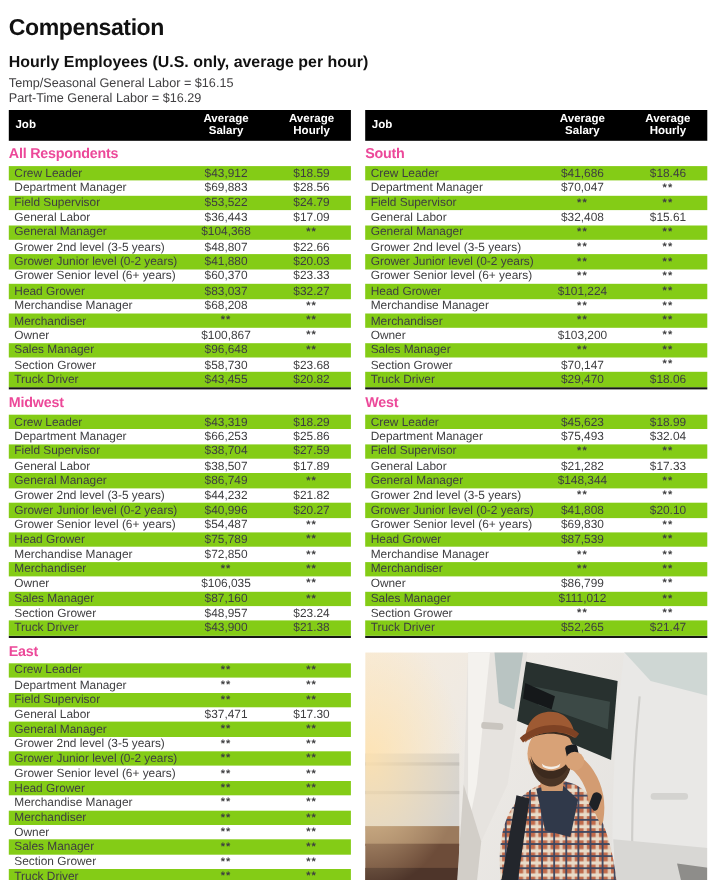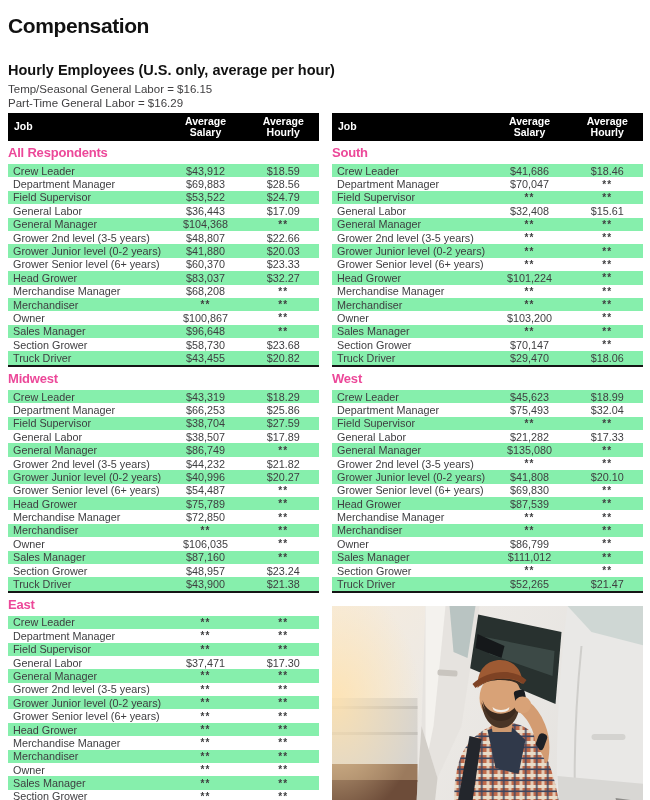--- a/index.html
+++ b/index.html
@@ -17,21 +17,21 @@
     font-weight: 700;
     letter-spacing: -0.4px;
     color: #111;
     margin-top: 13px;
     line-height: 26px;
   }
   .page-subtitle {
     font-size: 14.5px;
     font-weight: 700;
     color: #111;
-    margin-top: 23px;
+    margin-top: 10px;
     line-height: 16px;
   }
   .intro { margin-top: 4px; }
   .intro-line {
     font-size: 11.5px;
     color: #414042;
     line-height: 14px;
   }
 
   
@@ -66,21 +66,21 @@
     letter-spacing: -0.2px;
   }
   .rows { border-bottom: 2.5px solid #151515; }
   .row {
     display: flex;
     align-items: center;
     height: 13.4px;
     font-size: 10.8px;
     color: #3e3e40;
   }
-  .row.striped { background: #86efac; }
+  .row.striped { background: #84cc16; }
   .cell { overflow: hidden; white-space: nowrap; }
   .c-job { width: 50%; padding-left: 5px; }
   .c-sal { width: 27%; text-align: center; }
   .c-hr  { width: 23%; text-align: center; }
   .cell.na { font-weight: 700; letter-spacing: 1px; font-size: 10px; }
 
   
   .photo {
     margin-top: 13px;
     height: 209px;
@@ -475,21 +475,21 @@
               <span class="cell c-sal na">**</span>
               <span class="cell c-hr na">**</span>
             </div>
             <div class="row">
               <span class="cell c-job">General Labor</span>
               <span class="cell c-sal">$21,282</span>
               <span class="cell c-hr">$17.33</span>
             </div>
             <div class="row striped">
               <span class="cell c-job">General Manager</span>
-              <span class="cell c-sal">$135,080</span>
+              <span class="cell c-sal">$148,344</span>
               <span class="cell c-hr na">**</span>
             </div>
             <div class="row">
               <span class="cell c-job">Grower 2nd level (3-5 years)</span>
               <span class="cell c-sal na">**</span>
               <span class="cell c-hr na">**</span>
             </div>
             <div class="row striped">
               <span class="cell c-job">Grower Junior level (0-2 years)</span>
               <span class="cell c-sal">$41,808</span>

